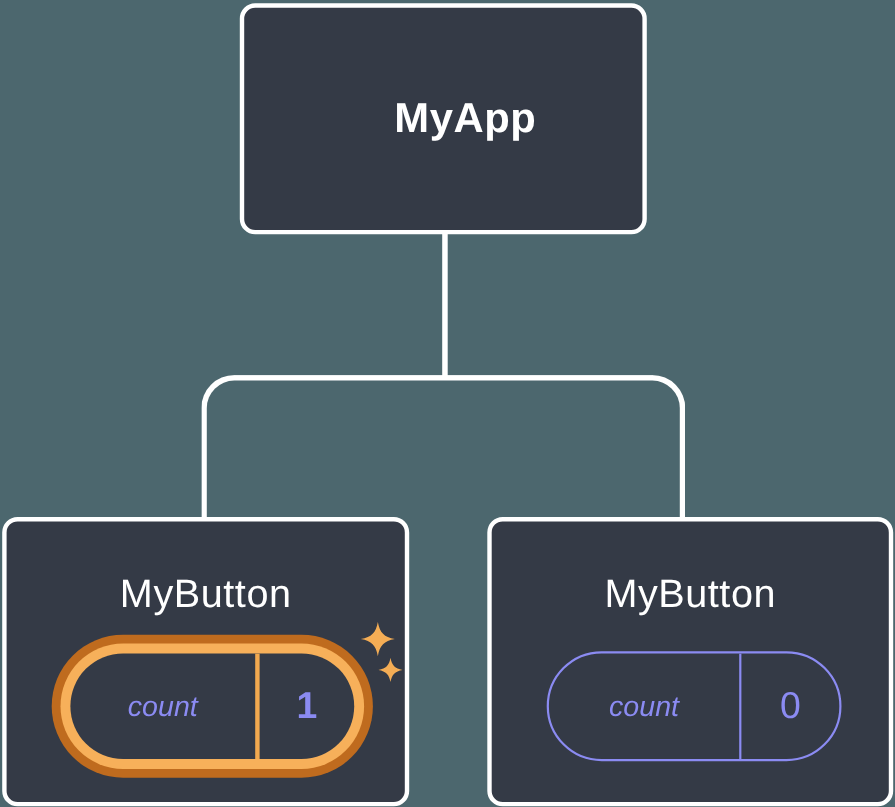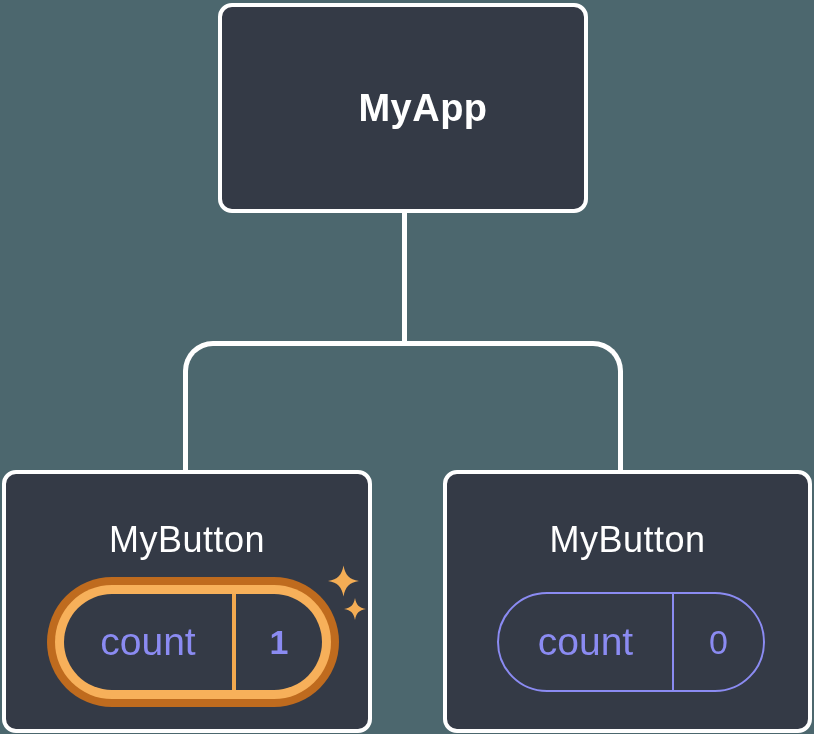--- a/index.html
+++ b/index.html
@@ -79,21 +79,21 @@
     background: var(--card-bg); border-radius: 60px;
     display: flex; align-items: stretch; overflow: hidden;
   }
   .pill-inner .cell-name { width: 168px; }
   .pill-inner .divider { width: 4px; background: var(--orange-divider); }
 
   .cell-name, .cell-value {
     display: flex; align-items: center; justify-content: center;
   }
   .cell-value { flex: 1; }
-  .state-name { color: var(--purple); font-size: 39px; }
+  .state-name { color: var(--purple); font-size: 26px; font-style: italic; }
   .state-value { color: var(--purple); font-size: 34px; }
   .state-value.bold { font-weight: 700; }
 
   
   .sparkle-big   { position: absolute; left: 322px; top: 91px;  width: 31px; height: 32px; }
   .sparkle-small { position: absolute; left: 337px; top: 124px; width: 24px; height: 22px; }
   .sparkle-big svg, .sparkle-small svg { display: block; width: 100%; height: 100%; }
 </style>
 </head>
 <body>

